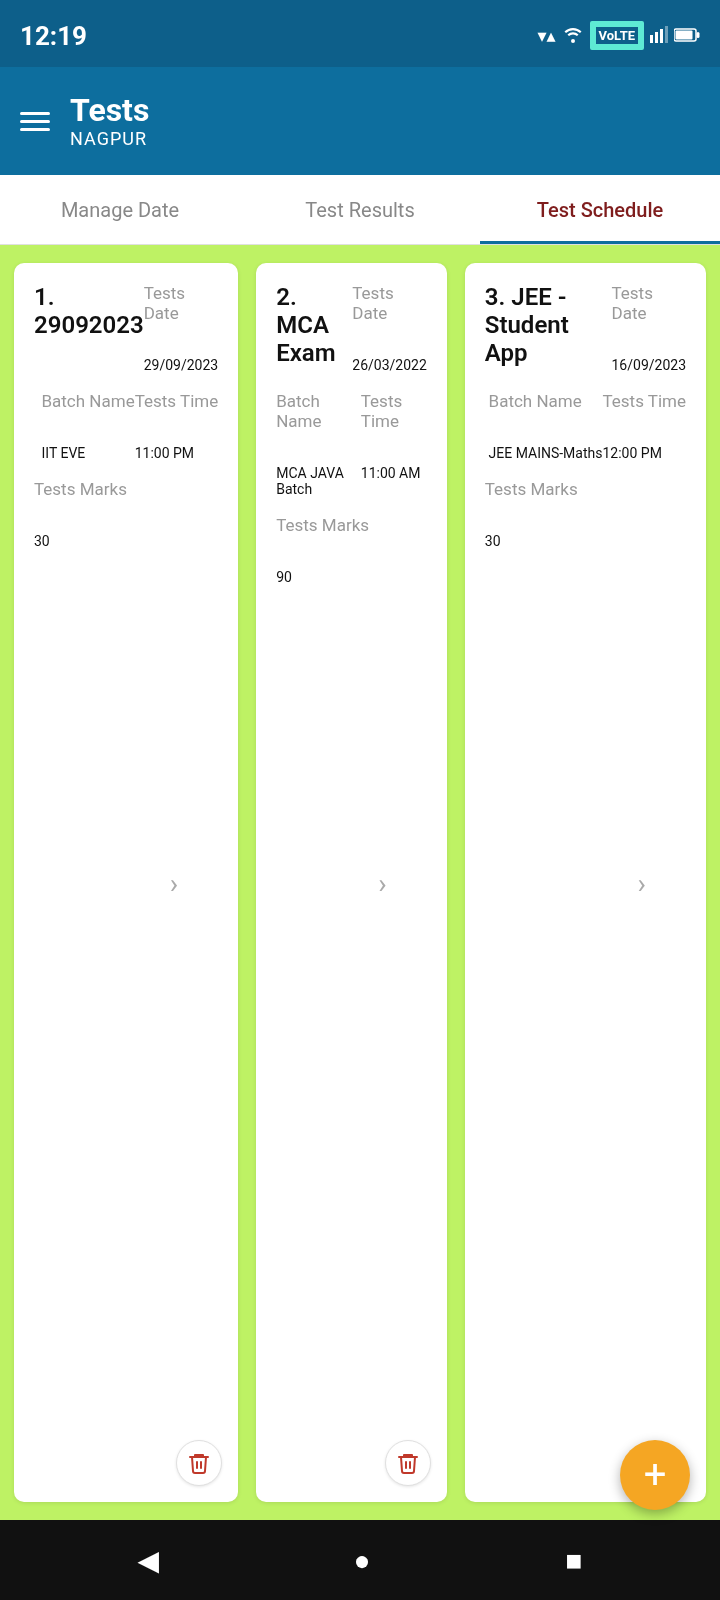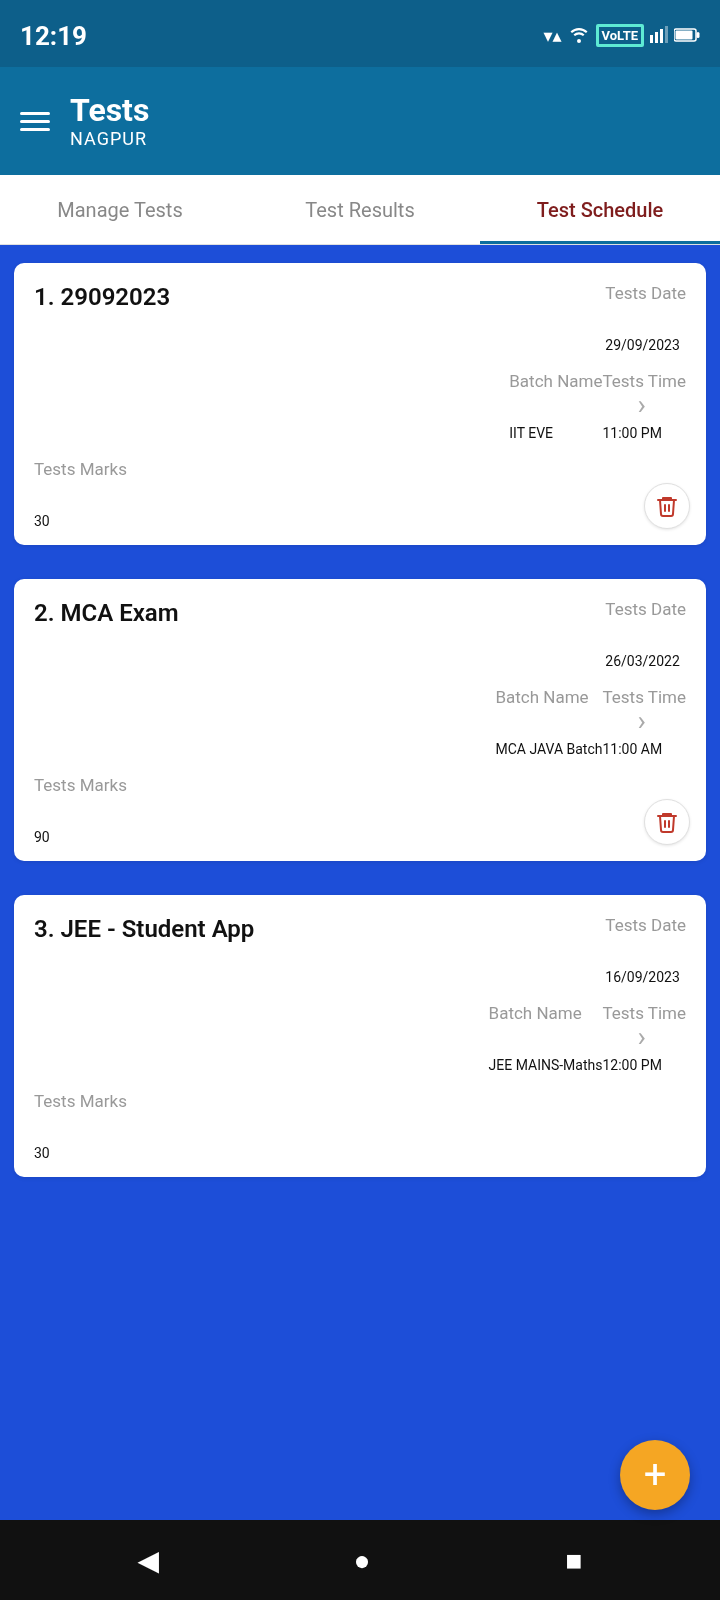--- a/index.html
+++ b/index.html
@@ -100,25 +100,24 @@
       bottom: 0;
       left: 0;
       right: 0;
       height: 3px;
       background: #0d6e9e;
     }
 
     
     .content {
       flex: 1;
-      background: #1d4ed8;
+      background: #bef264;
       padding: 18px 14px;
       display: flex;
-      flex-direction: column;
-      gap: 34px;
+      gap: 18px;
       position: relative;
     }
 
     
     .test-card {
       background: white;
       border-radius: 10px;
       padding: 20px 20px 16px 20px;
       box-shadow: 0 1px 4px rgba(0,0,0,0.1);
       position: relative;
@@ -240,21 +239,21 @@
 
 <div class="status-bar">
   <span class="status-time">12:19</span>
   <div class="status-icons">
     <span>▾▴</span>
     <span>
       <svg width="22" height="18" viewBox="0 0 22 18" fill="white">
         <path d="M11 14a2 2 0 1 1 0 4 2 2 0 0 1 0-4zm-5.5-4.5a7.8 7.8 0 0 1 11 0l-1.5 1.5a5.8 5.8 0 0 0-8 0L5.5 9.5zm-3-3A12 12 0 0 1 11 3a12 12 0 0 1 8.5 3.5L18 8a10 10 0 0 0-14 0L2.5 6.5z"></path>
       </svg>
     </span>
-    <span style="font-size:13px; font-weight:bold; border:3px solid #5eead4; padding:1px 3px; border-radius:2px;">VoLTE</span>
+    <span style="font-size:13px; font-weight:bold; border:6px solid #5eead4; padding:1px 3px; border-radius:2px;">VoLTE</span>
     <span>
       <svg width="18" height="18" viewBox="0 0 18 18" fill="white">
         <rect x="0" y="10" width="3" height="8"></rect>
         <rect x="5" y="7" width="3" height="11"></rect>
         <rect x="10" y="4" width="3" height="14"></rect>
         <rect x="15" y="1" width="3" height="17" fill="rgba(255,255,255,0.4)"></rect>
       </svg>
     </span>
     <span>
       <svg width="26" height="14" viewBox="0 0 26 14" fill="white">
@@ -273,21 +272,21 @@
     <span></span>
   </div>
   <div class="app-bar-title-block">
     <span class="app-bar-title">Tests</span>
     <span class="app-bar-subtitle">NAGPUR</span>
   </div>
 </div>
 
 <div class="tabs">
   <div class="tab">
-    <span>Manage Tests</span>
+    <span>Manage Date</span>
   </div>
   <div class="tab">
     <span>Test Results</span>
   </div>
   <div class="tab active">
     <span>Test Schedule</span>
   </div>
 </div>
 
 <div class="content">

